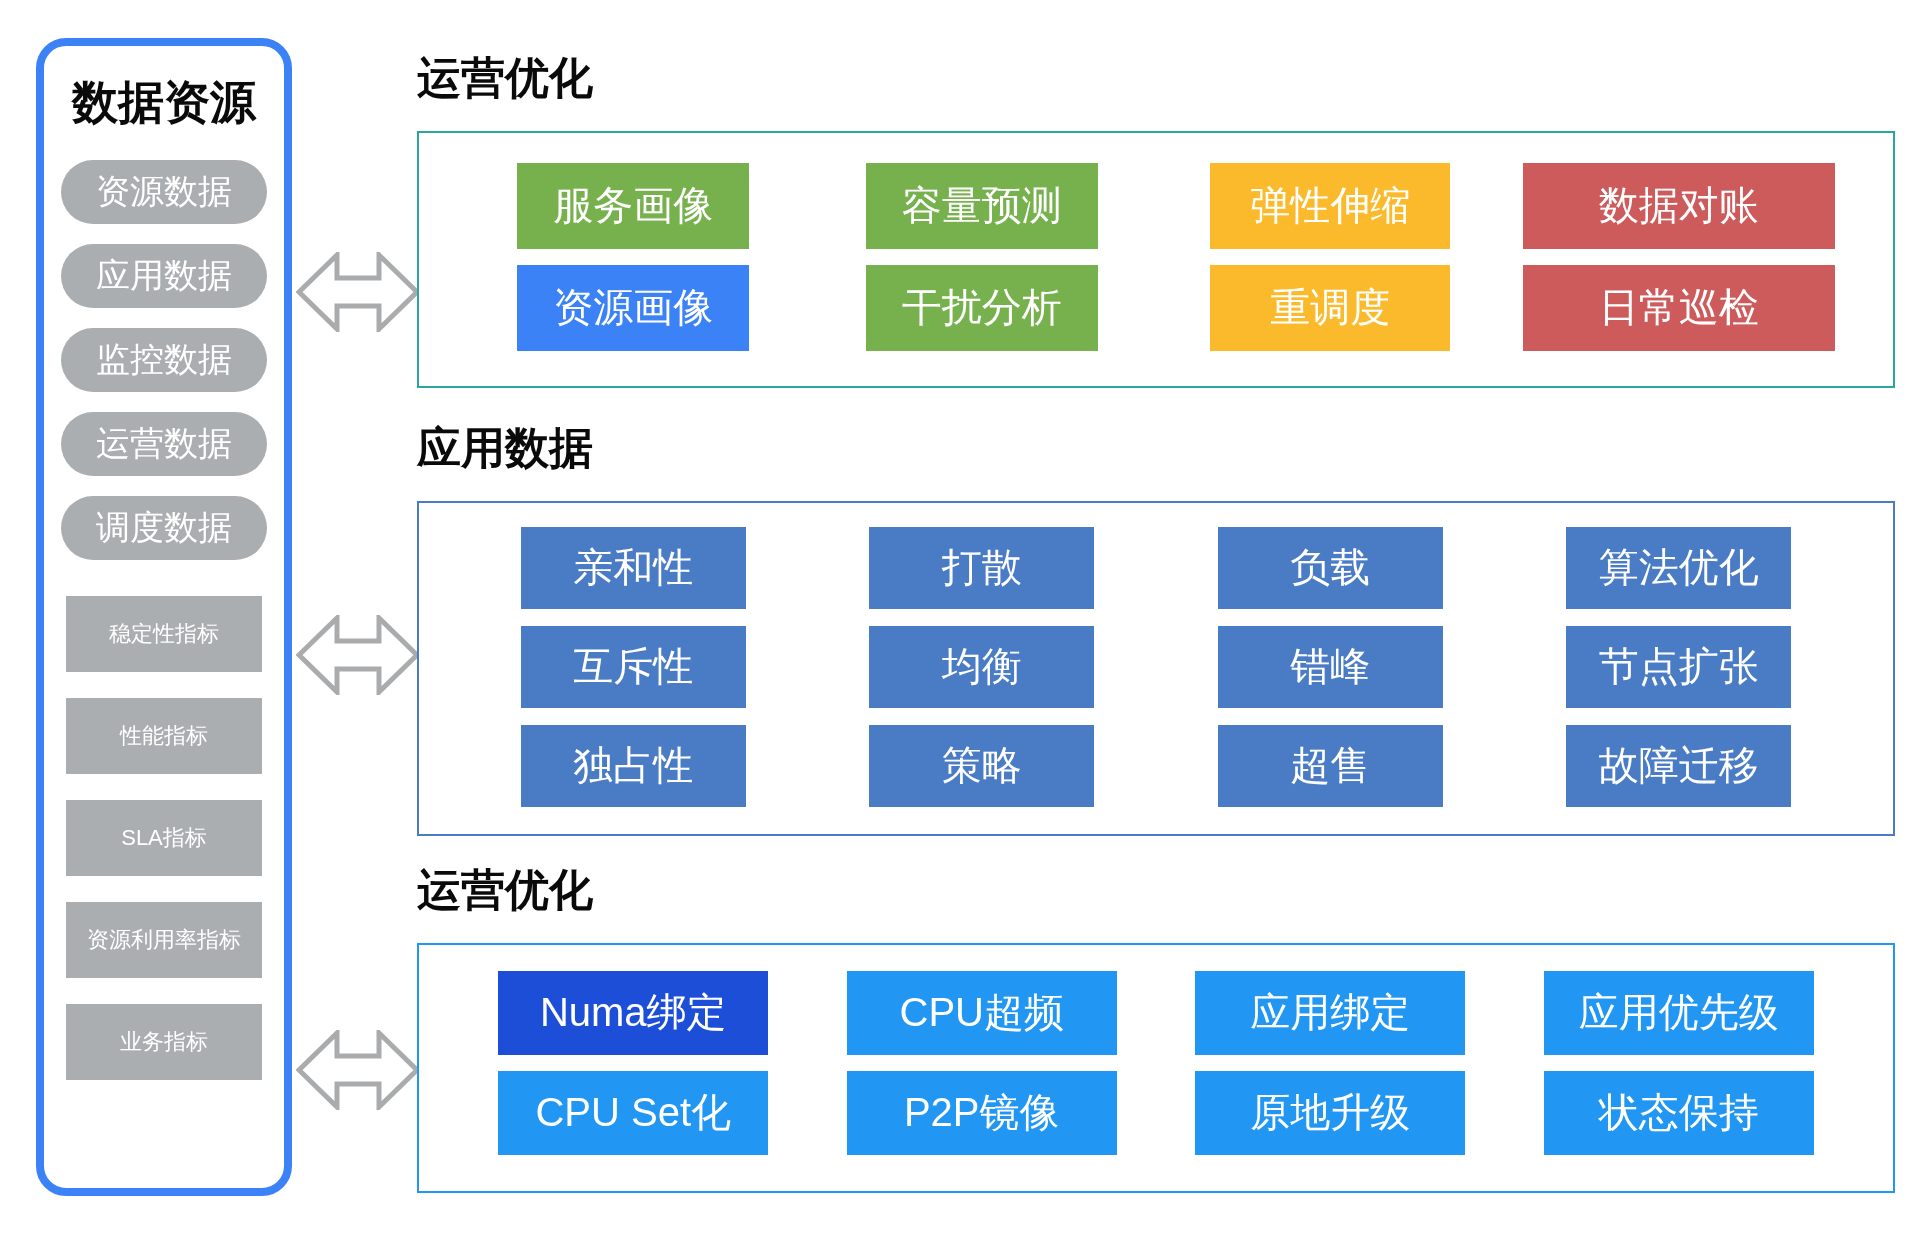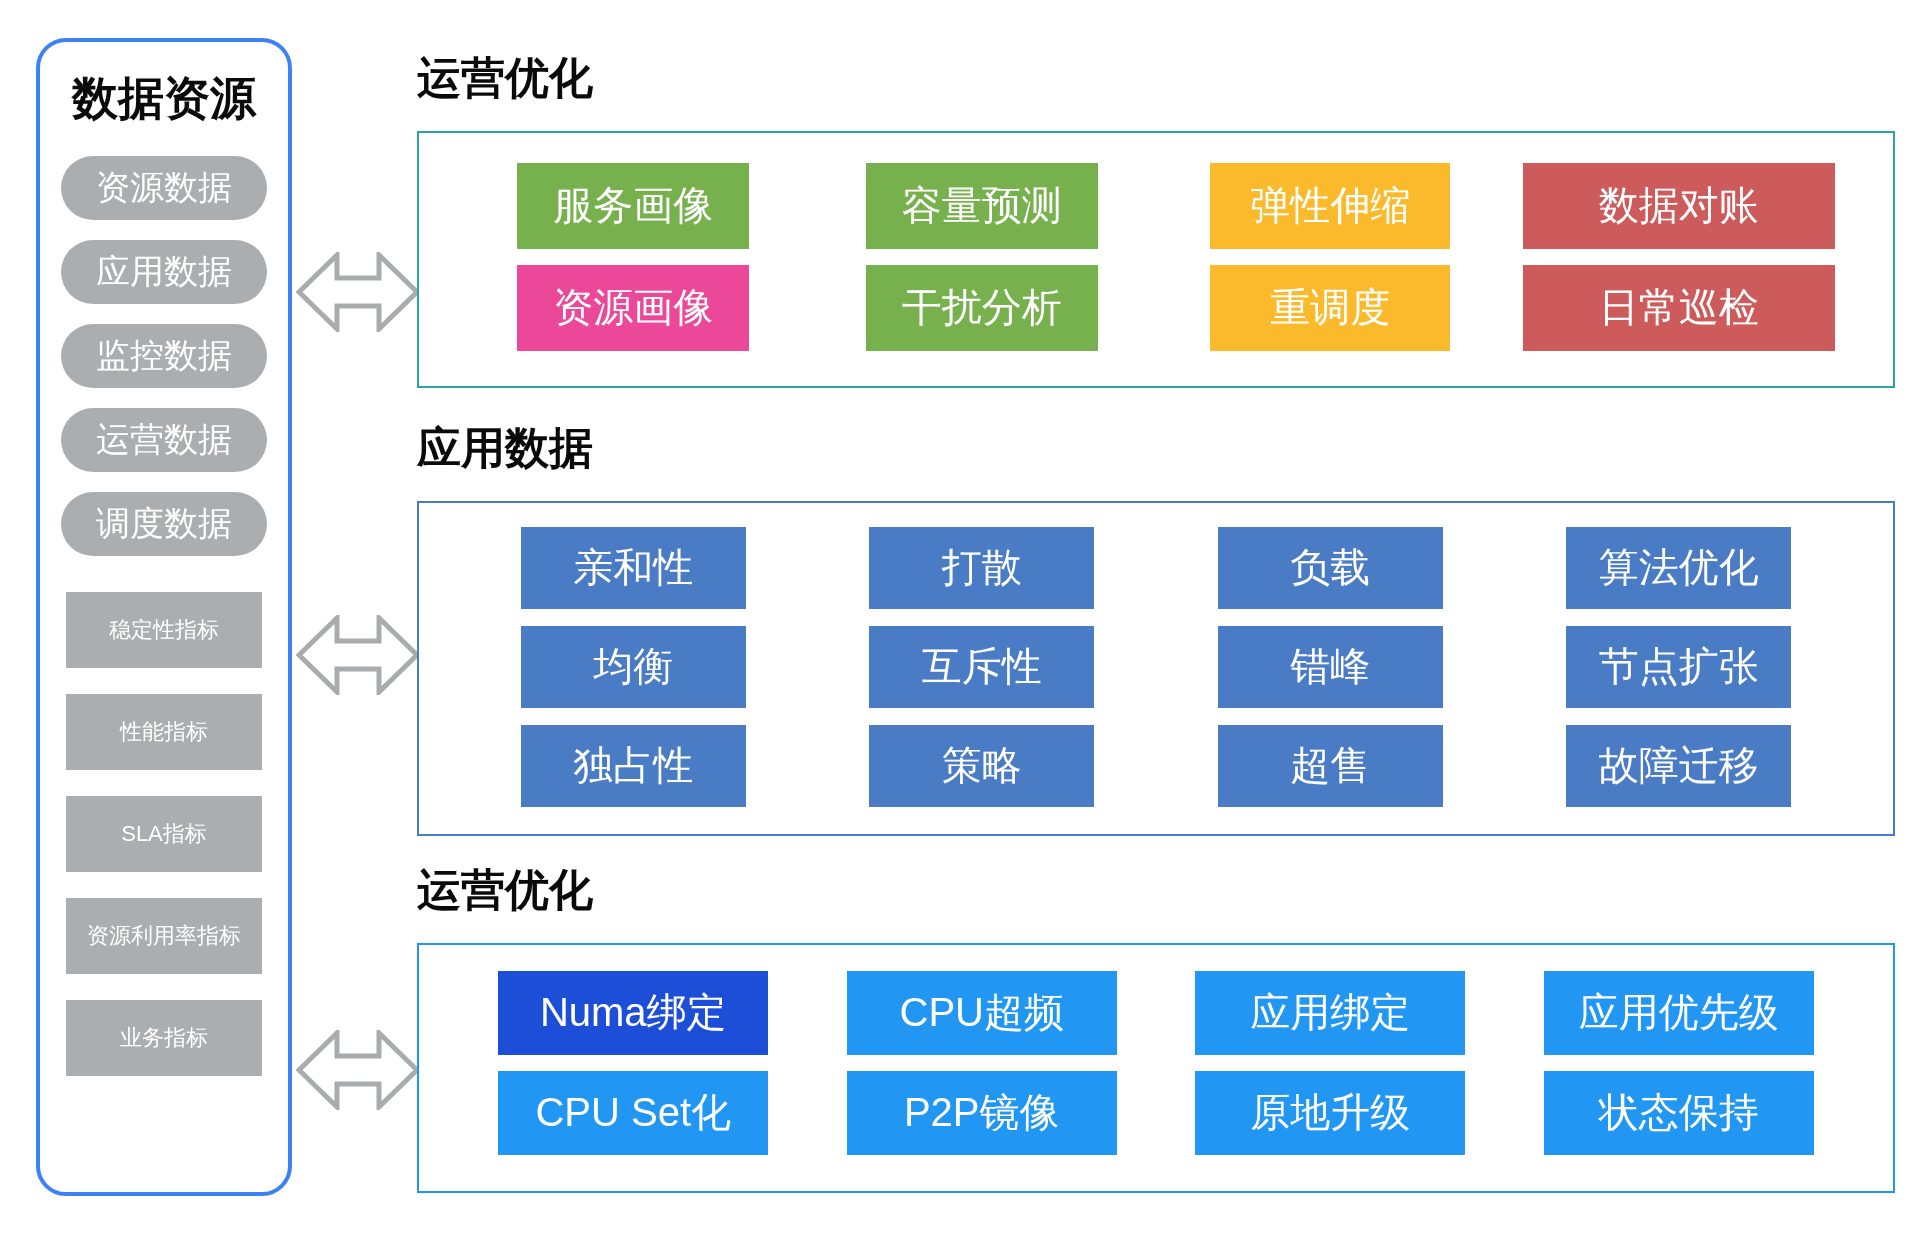--- a/index.html
+++ b/index.html
@@ -1,21 +1,21 @@
 <!DOCTYPE html>
 <html lang="zh"><head>
 <meta charset="utf-8">
 <style>
   html,body{margin:0;padding:0;background:#fff;}
   .canvas{position:relative;width:1931px;height:1246px;background:#ffffff;
           font-family:"Liberation Sans","DejaVu Sans",sans-serif;overflow:hidden;}
 
   
   .sidebar{position:absolute;left:36px;top:38px;width:256px;height:1158px;
-           border:4px solid #3b82f6;border-radius:30px;box-sizing:border-box;
+           border:8px solid #3b82f6;border-radius:30px;box-sizing:border-box;
            display:flex;flex-direction:column;align-items:center;background:#fff;}
   .side-title{margin-top:26px;font-size:46px;font-weight:700;color:#0a0a0a;}
   .data-list{margin-top:26px;display:flex;flex-direction:column;gap:20px;align-items:center;}
   .pill{width:206px;height:64px;border-radius:32px;background:#ABAEB0;color:#fff;
         font-size:34px;display:flex;align-items:center;justify-content:center;}
   .metric-list{margin-top:36px;display:flex;flex-direction:column;gap:26px;align-items:center;}
   .metric{width:196px;min-height:76px;background:#ABAEB0;color:#fff;font-size:22px;
           line-height:1.35;display:flex;align-items:center;justify-content:center;
           text-align:center;box-sizing:border-box;padding:18px 8px;}
 
@@ -85,36 +85,36 @@
       </svg>
   </div>
 
   <div class="section sec-operations">
     <div class="sec-title">运营优化</div>
     <div class="box" style="border-color: rgb(44, 165, 156);">
         <div class="btn c-green" style="background: rgb(119, 177, 78);">服务画像</div>
         <div class="btn c-green" style="background: rgb(119, 177, 78);">容量预测</div>
         <div class="btn c-yellow" style="background: rgb(251, 186, 43);">弹性伸缩</div>
         <div class="btn c-red" style="background: rgb(206, 91, 91);">数据对账</div>
-        <div class="btn c-green" style="background: #ec4899;">资源画像</div>
+        <div class="btn c-green" style="background: #3b82f6;">资源画像</div>
         <div class="btn c-green" style="background: rgb(119, 177, 78);">干扰分析</div>
         <div class="btn c-yellow" style="background: rgb(251, 186, 43);">重调度</div>
         <div class="btn c-red" style="background: rgb(206, 91, 91);">日常巡检</div>
       </div>
   </div>
 
   <div class="section sec-strategy">
     <div class="sec-title">应用数据</div>
     <div class="box" style="border-color: rgb(74, 123, 197);">
         <div class="btn c-blue" style="background: rgb(74, 123, 197);">亲和性</div>
         <div class="btn c-blue" style="background: rgb(74, 123, 197);">打散</div>
         <div class="btn c-blue" style="background: rgb(74, 123, 197);">负载</div>
         <div class="btn c-blue" style="background: rgb(74, 123, 197);">算法优化</div>
+        <div class="btn c-blue" style="background: rgb(74, 123, 197);">互斥性</div>
         <div class="btn c-blue" style="background: rgb(74, 123, 197);">均衡</div>
-        <div class="btn c-blue" style="background: rgb(74, 123, 197);">互斥性</div>
         <div class="btn c-blue" style="background: rgb(74, 123, 197);">错峰</div>
         <div class="btn c-blue" style="background: rgb(74, 123, 197);">节点扩张</div>
         <div class="btn c-blue" style="background: rgb(74, 123, 197);">独占性</div>
         <div class="btn c-blue" style="background: rgb(74, 123, 197);">策略</div>
         <div class="btn c-blue" style="background: rgb(74, 123, 197);">超售</div>
         <div class="btn c-blue" style="background: rgb(74, 123, 197);">故障迁移</div>
       </div>
   </div>
 
   <div class="section sec-resource">

